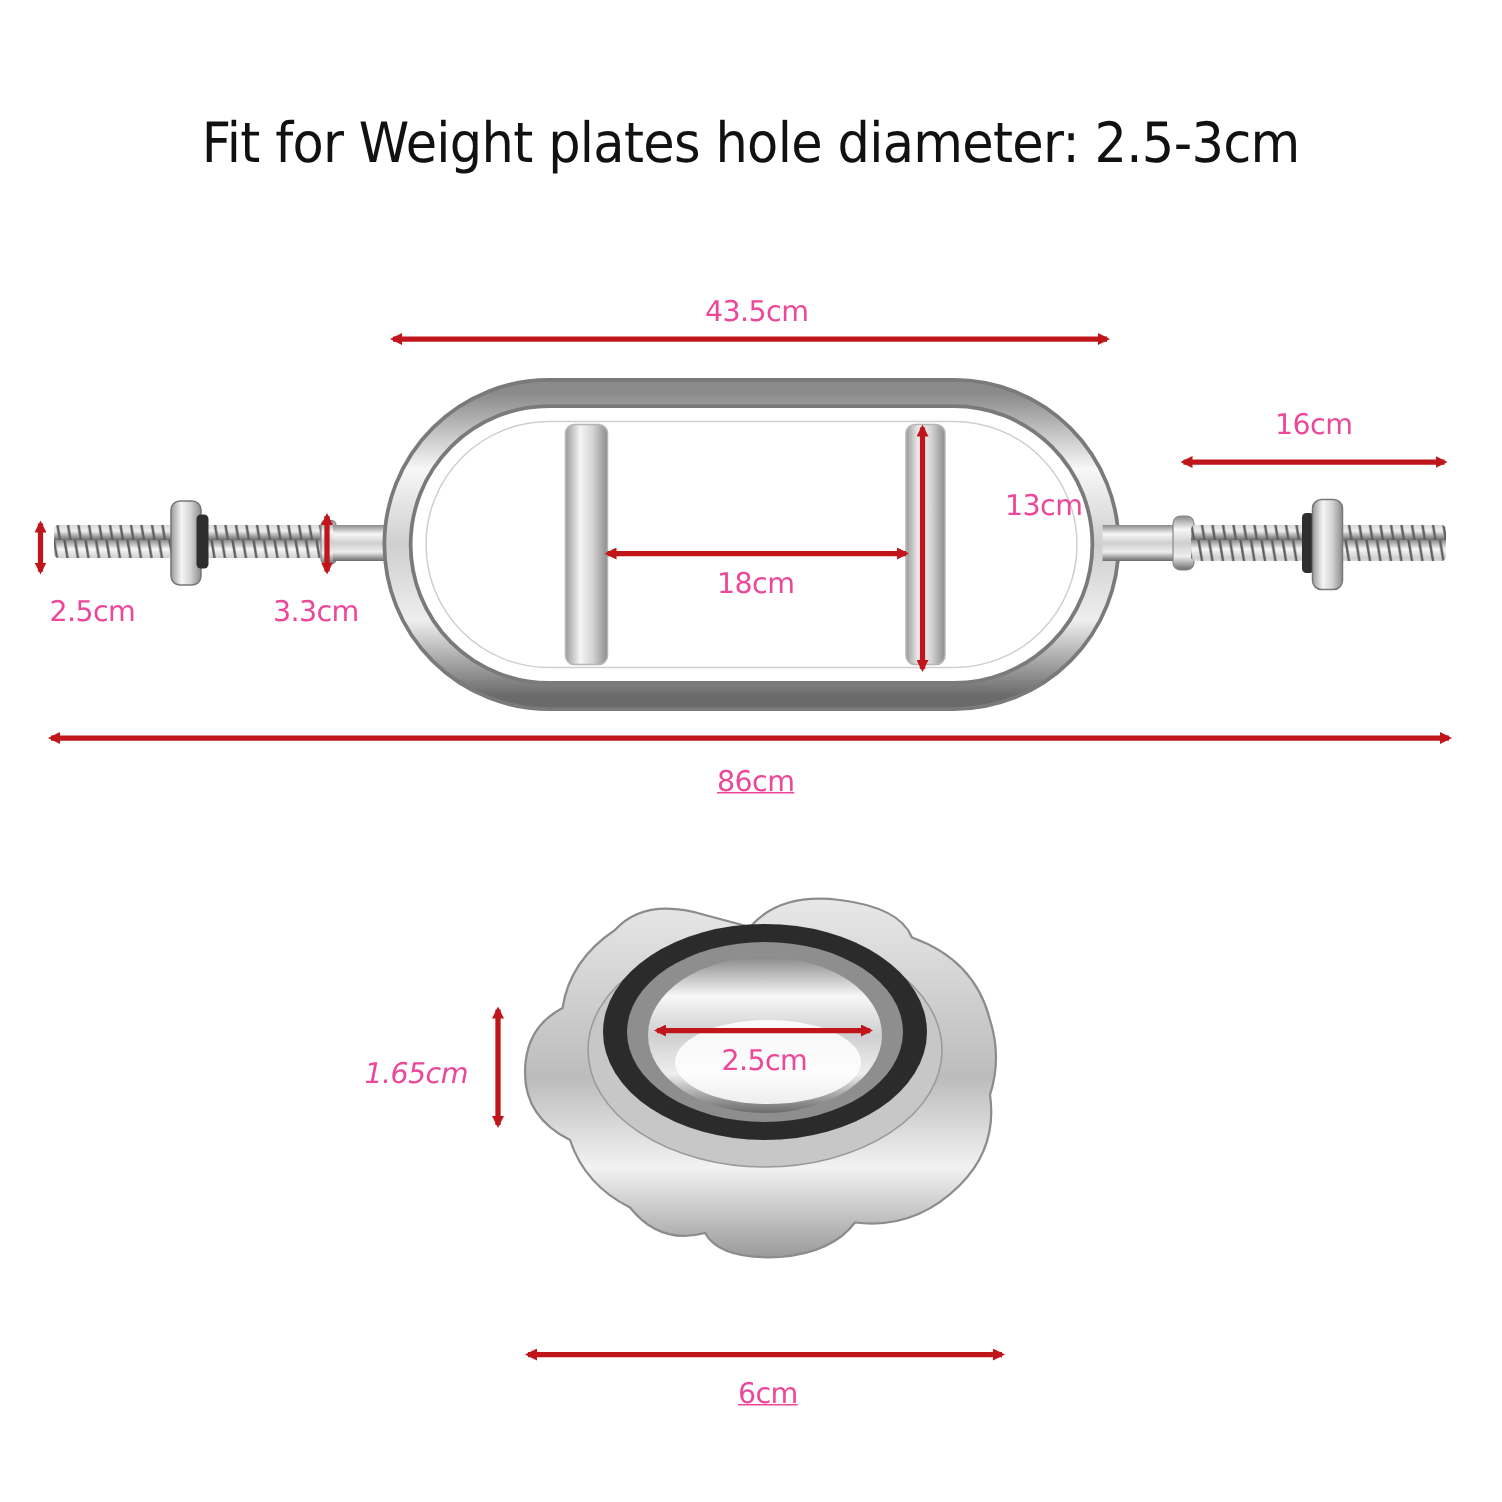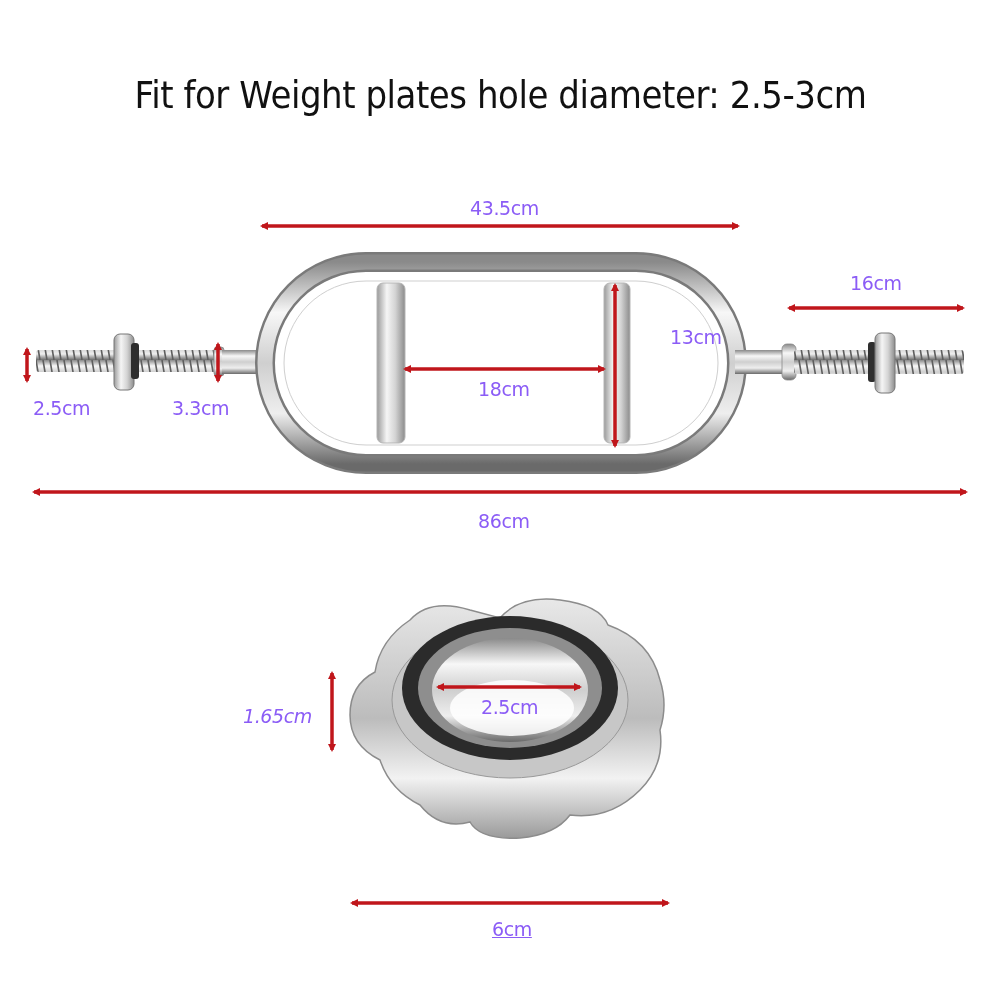--- a/index.html
+++ b/index.html
@@ -1,21 +1,21 @@
 <!DOCTYPE html>
 <html><head>
   <meta charset="utf-8">
   <style>
     html, body { margin: 0; padding: 0; background: #ffffff; }
     body { width: 1001px; height: 1001px; position: relative; overflow: hidden;
            font-family: "Liberation Sans", "DejaVu Sans", sans-serif; }
     .title { position: absolute; left: 0; width: 1001px; top: 74px; text-align: center;
              font-size: 37px; color: #111111; letter-spacing: -0.5px;
              font-family: "DejaVu Sans", sans-serif; font-weight: normal; transform: scaleX(0.92); }
-    .label { position: absolute; color: #8b5cf6; font-size: 19px; white-space: nowrap;
+    .label { position: absolute; color: #ec4899; font-size: 19px; white-space: nowrap;
              font-family: "DejaVu Sans", sans-serif; letter-spacing: -0.4px; }
     svg.canvas { position: absolute; left: 0; top: 0; }
   </style>
 </head>
 <body>
 
 <div class="title">Fit for Weight plates hole diameter: 2.5-3cm</div>
 
 <svg class="canvas" width="1001" height="1001" viewBox="0 0 1001 1001">
   <defs>
@@ -107,18 +107,18 @@
     <line x1="438" y1="687" x2="580" y2="687" marker-start="url(#arrowStart)" marker-end="url(#arrowEnd)"></line>
     <line x1="352" y1="903" x2="668" y2="903" marker-start="url(#arrowStart)" marker-end="url(#arrowEnd)"></line>
   </g>
 </svg>
 
 <div class="label" style="left:470px; top:197px;">43.5cm</div>
 <div class="label" style="left:850px; top:272px;">16cm</div>
 <div class="label" style="left:670px; top:326px;">13cm</div>
 <div class="label" style="left:478px; top:378px;">18cm</div>
 <div class="label" style="left:33px; top:397px;">2.5cm</div>
-<div class="label" style="left:172px; top:397px;">3.3cm</div>
-<div class="label" style="left:478px; top:510px;">86cm</div>
+<div class="label" style="left:182px; top:397px;">3.3cm</div>
+<div class="label" style="left:478px; top:510px;text-decoration:underline;">86cm</div>
 
 <div class="label" style="left:243px; top:705px;font-style:italic;">1.65cm</div>
 <div class="label" style="left:481px; top:696px;">2.5cm</div>
 <div class="label" style="left:492px; top:918px;text-decoration:underline;">6cm</div>
 
 </body></html>

